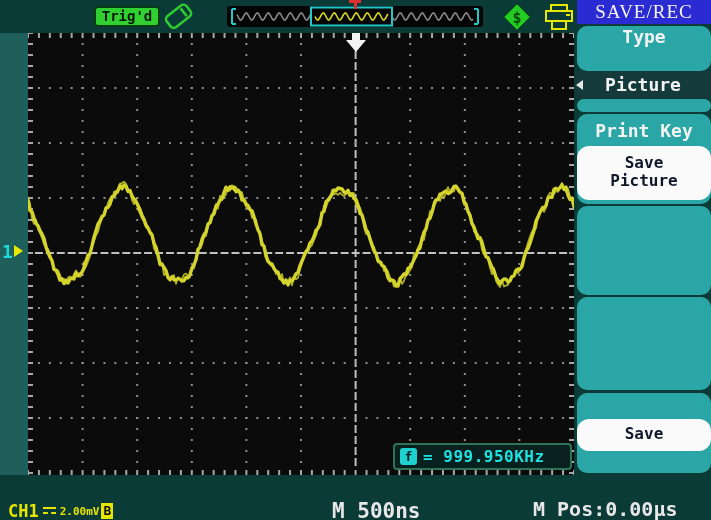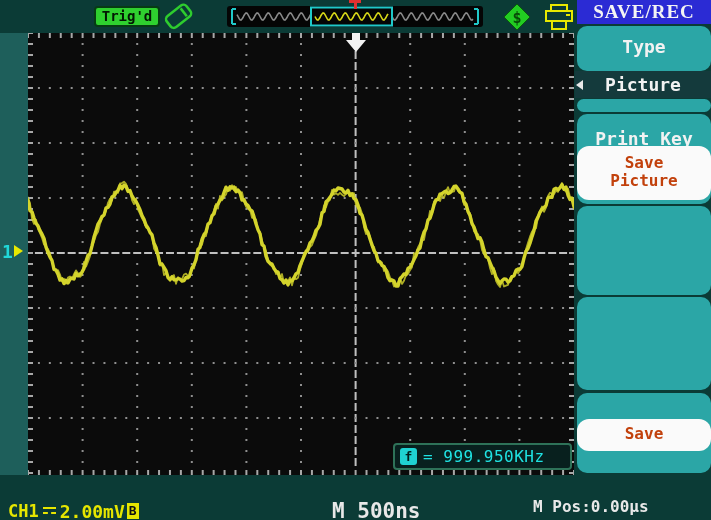--- a/index.html
+++ b/index.html
@@ -7,42 +7,42 @@
   body{background:#0b3b36;font-family:"DejaVu Sans Mono",monospace}
   .screen{position:absolute;left:0;top:0;width:711px;height:464px;background:#0b3b36}
   .abs{position:absolute}
   .mono{font-family:"DejaVu Sans Mono",monospace;font-weight:bold}
 
   
   .trigd{left:94px;top:6px;width:66px;height:21px;background:#2fd02f;border:2px solid #063c14;
          border-radius:4px;color:#031803;font-size:14px;font-weight:bold;text-align:center;line-height:17px}
   .membar{left:227px;top:6px;width:256px;height:21px;background:#050505;border-radius:3px}
   .menu-title{left:577px;top:0;width:134px;height:24px;background:#2b2bd4;color:#f4f4f4;
-              font-family:"Liberation Serif",serif;font-weight:bold;font-size:19px;text-align:center;line-height:23px;letter-spacing:1px}
+              font-family:"Liberation Serif",serif;font-weight:normal;font-size:19px;text-align:center;line-height:23px;letter-spacing:1px}
 
   
   .scope{left:28px;top:33px;width:546px;height:442px;background:#0b0b0b}
   .left-strip{left:0;top:33px;width:28px;height:442px;background:#1e5f5b}
   .ch-marker{left:2px;top:241px;height:20px;display:flex;align-items:center;gap:1px}
   .ch-marker .num{color:#20d8d8;font-size:18px;font-weight:bold}
   .ch-marker .arr{width:0;height:0;border-left:9px solid #e8e800;border-top:6px solid transparent;border-bottom:6px solid transparent}
   .freqbox{left:365px;top:410px;width:179px;height:27px;background:#08201e;border:2px solid #2e7258;border-radius:4px;
            display:flex;align-items:center;padding-left:5px;gap:6px}
   .freqbox .ficon{width:17px;height:17px;background:#1fd2d2;border-radius:3px;color:#01201e;
                   font-size:13px;font-weight:bold;text-align:center;line-height:17px}
-  .freqbox .fval{color:#1fe2e2;font-size:16px;font-weight:normal;letter-spacing:0.5px}
+  .freqbox .fval{color:#1fe2e2;font-size:16px;font-weight:bold;letter-spacing:0.5px}
 
   
   .sb{left:577px;width:134px;background:#2ba6a6;border-radius:10px}
   .sb-label{color:#f2f2f2;font-size:18px;font-weight:bold;text-align:center}
   .val-row{left:575px;width:136px;background:#143a3c;color:#f2f2f2;font-size:18px;font-weight:bold;
            text-align:center;display:flex;align-items:center;justify-content:center}
   .val-arrow{position:absolute;left:1px;top:50%;margin-top:-5px;width:0;height:0;
              border-right:7px solid #e8e8e8;border-top:5px solid transparent;border-bottom:5px solid transparent}
-  .pill{left:577px;width:134px;background:#fafafa;border-radius:12px;color:#c2410c;
+  .pill{left:577px;width:134px;background:#fafafa;border-radius:12px;color:#0f172a;
         font-size:16px;font-weight:bold;text-align:center}
 
   
   .bb{top:501px;height:20px;display:flex;align-items:center}
   .yellow{color:#e6e600}.white{color:#e8e8e8}.cyan{color:#00dcdc}
   .dc-glyph{display:inline-block;position:relative;width:13px;height:14px;margin:0 4px}
   .dc-glyph i{position:absolute;left:0;width:13px;border-top:2px solid #e6e600;display:block}
   .dc-glyph i.solid{top:3px}
   .dc-glyph i.dash{top:8px;border-top-style:dashed}
   .b-badge{display:inline-block;background:#e6e600;color:#111;font-size:13px;font-weight:bold;
@@ -987,56 +987,56 @@
       <span class="fval mono">= 999.950KHz</span>
     </div>
   </div>
 
   <div class="abs ch-marker">
     <span class="num mono">1</span>
     <span class="arr"></span>
   </div>
 
   <div class="abs sb" style="top:26px;height:45px">
-    <div class="sb-label" style="padding-top:10px">Type</div>
+    <div class="sb-label" style="">Type</div>
   </div>
 
   <div class="abs val-row" style="top:71px;height:27px">
     <span class="val-arrow"></span>
     <span>Picture</span>
   </div>
 
   <div class="abs sb" style="top:99px;height:13px"></div>
 
   <div class="abs sb" style="top:114px;height:90px">
-    <div class="sb-label" style="padding-top:14px">Print Key</div>
+    <div class="sb-label" style="padding-top:6px">Print Key</div>
   </div>
   <div class="abs pill" style="top:146px;height:54px;padding-top:8px;line-height:18px">
     <div>Save</div>
     <div>Picture</div>
   </div>
 
   <div class="abs sb" style="top:206px;height:89px"></div>
   <div class="abs sb" style="top:297px;height:93px"></div>
 
   <div class="abs sb" style="top:393px;height:80px"></div>
   <div class="abs pill" style="top:419px;height:32px;line-height:30px">Save</div>
 
   <div class="abs bb" style="left:8px">
     <span class="yellow mono" style="font-size:17px">CH1</span>
     <span class="dc-glyph">
         <i class="solid"></i>
         <i class="dash"></i>
       </span>
-    <span class="yellow mono" style="font-size:18px">2.00mV</span>
+    <span class="yellow mono" style="font-size:11px">2.00mV</span>
     <span class="b-badge mono">B</span>
   </div>
 
   <div class="abs bb" style="left:332px">
     <span class="white mono" style="font-size:21px">M 500ns</span>
   </div>
 
 
   <div class="abs" style="left:533px;top:497px">
-    <span class="white mono" style="font-size:16px">M Pos:0.00µs</span>
+    <span class="white mono" style="font-size:20px">M Pos:0.00µs</span>
   </div>
 
 </div>
 
 </body></html>

